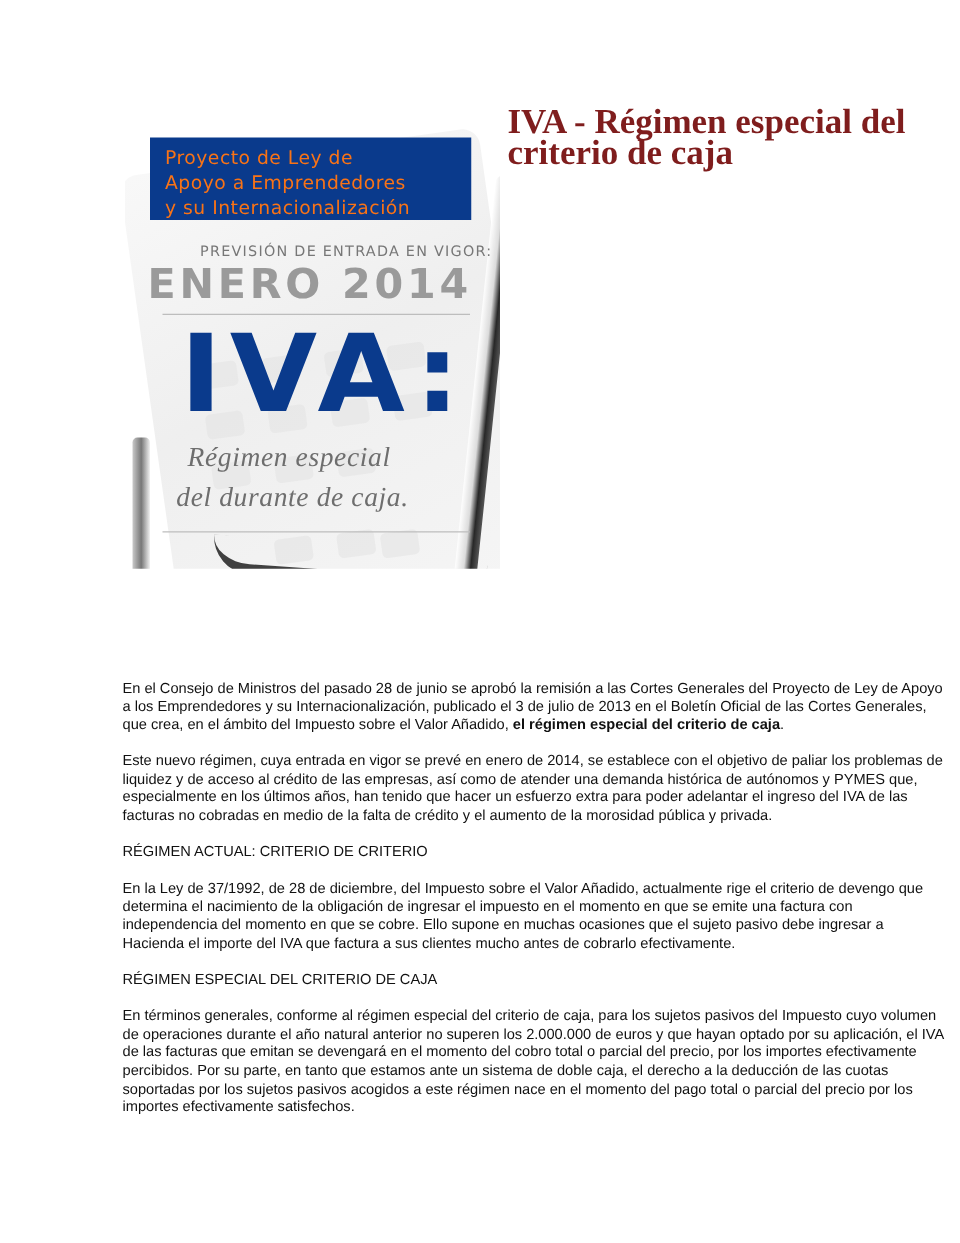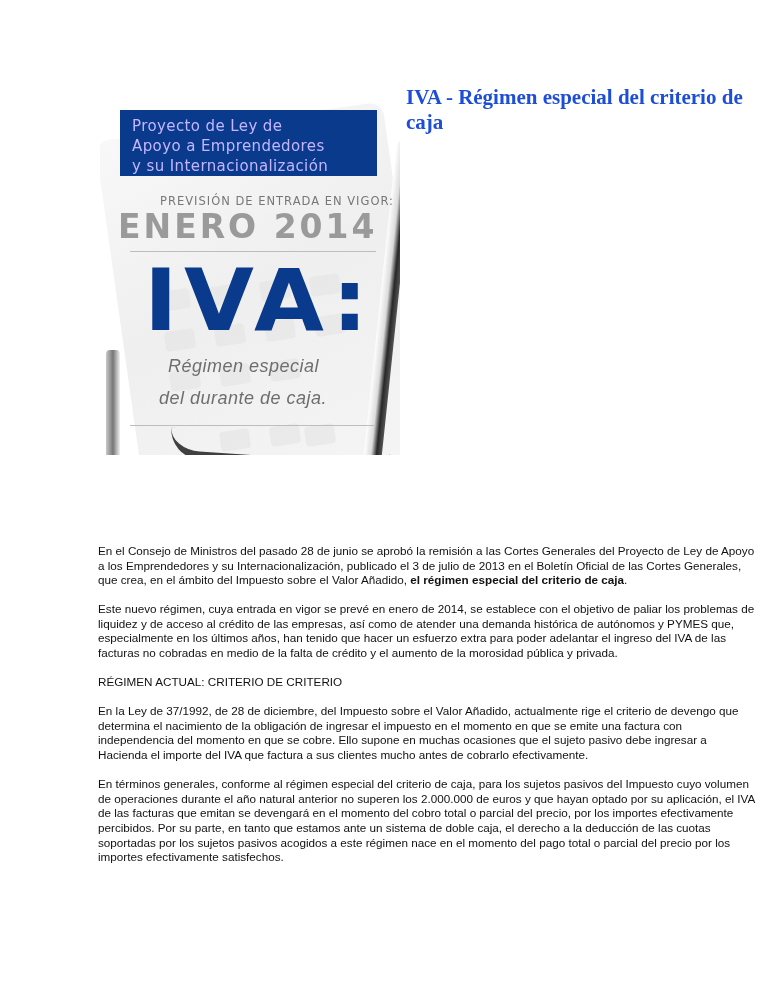--- a/index.html
+++ b/index.html
@@ -39,21 +39,21 @@
       opacity: 0.8;
     }
     .key {
       position: absolute; width: 30px; height: 20px; background: #e5e5e5; border-radius: 4px;
       transform: rotate(-8deg); opacity: 0.7;
     }
     .blue-box {
       position: absolute; left: 20px; top: 30px; width: 257px; height: 66px;
       background: #0a3a8c;
       padding: 6px 8px 0 12px;
-      color: #c4b5fd;
+      color: #f97316;
       font-family: "DejaVu Sans", sans-serif;
       font-size: 15px; line-height: 20px; letter-spacing: 0.4px;
     }
     .blue-box .line { display: block; white-space: nowrap; }
     .blue-box .line1 { width: 220px; }
     .prevision {
       position: absolute; left: 20px; top: 114px;
       font-family: "DejaVu Sans", sans-serif; font-size: 11.5px; color: #777;
       letter-spacing: 1px; white-space: nowrap; margin-left: 40px;
     }
@@ -66,32 +66,32 @@
     .rule1 { top: 171px; }
     .rule2 { top: 345px; }
     .iva-big {
       position: absolute; left: 44px; top: 170px;
       font-family: "DejaVu Sans", sans-serif; font-weight: bold; font-size: 86px;
       line-height: 100px;
       color: #0a3a8c; letter-spacing: 6px; white-space: nowrap;
       transform: scaleX(1.05); transform-origin: left;
     }
     .regimen-italic {
-      position: absolute; left: 68px; top: 270px; width: 240px;
-      font-family: Liberation Sans, sans-serif; font-style: italic; font-size: 18px;
+      position: absolute; left: 50px; top: 270px; width: 240px;
+      font-family: Liberation Serif, serif; font-style: italic; font-size: 22px;
       line-height: 32px; color: #6e6e6e; letter-spacing: 0.5px;
     }
     .regimen-italic span { display: block; white-space: nowrap; }
     .regimen-italic .l2 { margin-left: -9px; }
 
     
     .title {
       position: absolute; left: 406px; top: 85px; width: 360px;
       font-family: "Liberation Serif", serif; font-weight: bold;
-      font-size: 21px; line-height: 25px; color: #1d4ed8;
+      font-size: 28px; line-height: 25px; color: #7f1d1d;
     }
 
     
     .article {
       position: absolute; left: 98px; top: 544px; width: 658px;
       font-family: "Liberation Sans", sans-serif; font-size: 11.7px; line-height: 14.6px; color: #111;
     }
     .article p { margin-bottom: 14.5px; }
     .article .heading { font-size: 11.7px; }
     .article b { font-weight: bold; }
@@ -135,14 +135,15 @@
   <div class="rule rule2"></div>
 </div>
 
 <h1 class="title">IVA - Régimen especial del criterio de caja</h1>
 
 <div class="article">
   <p><span>En el Consejo de Ministros del pasado 28 de junio se aprobó la remisión a las Cortes Generales del Proyecto de Ley de Apoyo a los Emprendedores y su Internacionalización, publicado el 3 de julio de 2013 en el Boletín Oficial de las Cortes Generales, que crea, en el ámbito del Impuesto sobre el Valor Añadido, </span><b>el régimen especial del criterio de caja</b><span>.</span></p>
   <p>Este nuevo régimen, cuya entrada en vigor se prevé en enero de 2014, se establece con el objetivo de paliar los problemas de liquidez y de acceso al crédito de las empresas, así como de atender una demanda histórica de autónomos y PYMES que, especialmente en los últimos años, han tenido que hacer un esfuerzo extra para poder adelantar el ingreso del IVA de las facturas no cobradas en medio de la falta de crédito y el aumento de la morosidad pública y privada.</p>
   <p class="heading">RÉGIMEN ACTUAL: CRITERIO DE CRITERIO</p>
   <p>En la Ley de 37/1992, de 28 de diciembre, del Impuesto sobre el Valor Añadido, actualmente rige el criterio de devengo que determina el nacimiento de la obligación de ingresar el impuesto en el momento en que se emite una factura con independencia del momento en que se cobre. Ello supone en muchas ocasiones que el sujeto pasivo debe ingresar a Hacienda el importe del IVA que factura a sus clientes mucho antes de cobrarlo efectivamente.</p>
+  <p class="heading">RÉGIMEN ESPECIAL DEL CRITERIO DE CAJA</p>
   <p>En términos generales, conforme al régimen especial del criterio de caja, para los sujetos pasivos del Impuesto cuyo volumen de operaciones durante el año natural anterior no superen los 2.000.000 de euros y que hayan optado por su aplicación, el IVA de las facturas que emitan se devengará en el momento del cobro total o parcial del precio, por los importes efectivamente percibidos. Por su parte, en tanto que estamos ante un sistema de doble caja, el derecho a la deducción de las cuotas soportadas por los sujetos pasivos acogidos a este régimen nace en el momento del pago total o parcial del precio por los importes efectivamente satisfechos.</p>
 </div>
 
 </body></html>

